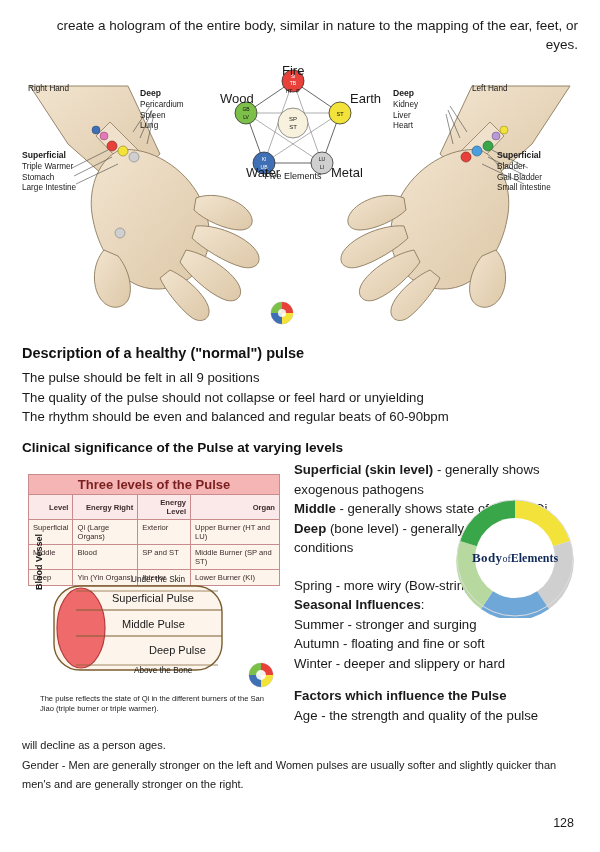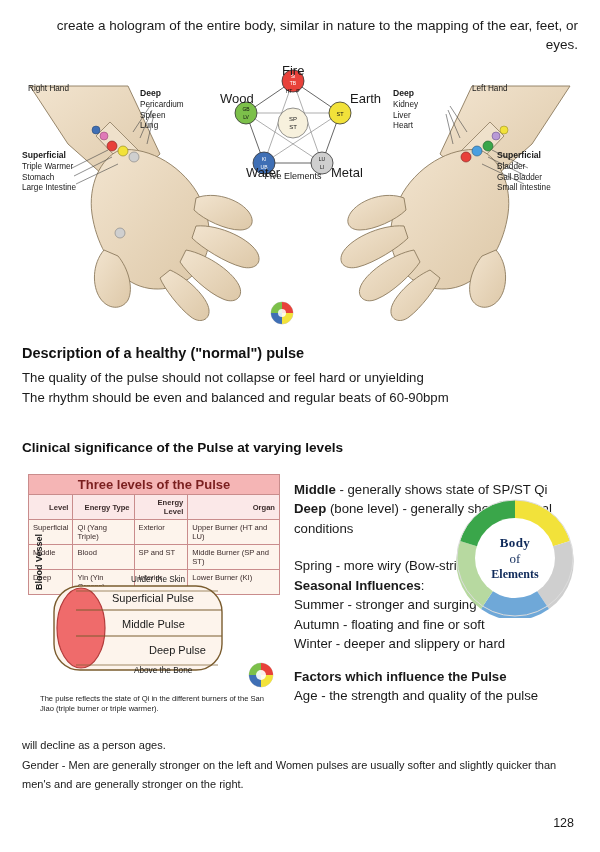--- a/index.html
+++ b/index.html
@@ -166,28 +166,28 @@
     left: 455px;
     top: 498px;
     width: 120px;
     height: 120px;
   }
   .boe-text {
     position: absolute;
     left: 0; top: 0;
     width: 120px; height: 120px;
     display: flex;
-    flex-direction: column;
+    flex-direction: row;
     align-items: center;
     justify-content: center;
     font-family: "Liberation Serif", serif;
     color: #0f2a5a;
   }
   .boe-text .l1 { font-size: 13px; font-weight: bold; letter-spacing: .4px;}
-  .boe-text .l2 { font-size: 13px; }
+  .boe-text .l2 { font-size: 10px; }
   .boe-text .l3 { font-size: 12px; font-weight: bold; }
 
   
   .vessel {
     position: absolute;
     left: 36px;
     top: 578px;
     width: 215px;
     height: 100px;
   }
@@ -374,41 +374,42 @@
       <div class="fe-label" style="left:2px; top:28px;">Wood</div>
       <div class="fe-label" style="left:132px; top:28px;">Earth</div>
       <div class="fe-label" style="left:28px; top:102px;">Water</div>
       <div class="fe-label" style="left:113px; top:102px;">Metal</div>
     </div>
     <div class="fe-caption">Five Elements</div>
   </div>
 
   <div class="h-desc">Description of a healthy ("normal") pulse</div>
   <div class="desc-lines">
+    <div>The pulse should be felt in all 9 positions</div>
     <div>The quality of the pulse should not collapse or feel hard or unyielding</div>
     <div>The rhythm should be even and balanced and regular beats of 60-90bpm</div>
   </div>
 
   <div class="h-clin">Clinical significance of the Pulse at varying levels</div>
 
   <div class="tbl-wrap">
     <table class="levels">
       <caption>Three levels of the Pulse</caption>
       <thead>
         <tr>
           <th>Level</th>
-          <th>Energy Type</th>
+          <th>Energy Right</th>
           <th>Energy Level</th>
           <th>Organ</th>
         </tr>
       </thead>
       <tbody>
         <tr>
           <td>Superficial</td>
-          <td>Qi (Yang Triple)</td>
+          <td>Qi (Large Organs)</td>
           <td>Exterior</td>
           <td>Upper Burner (HT and LU)</td>
         </tr>
         <tr>
           <td>Middle</td>
           <td>Blood</td>
           <td>SP and ST</td>
           <td>Middle Burner (SP and ST)</td>
         </tr>
         <tr>
@@ -416,21 +417,21 @@
           <td>Yin (Yin Organs)</td>
           <td>Interior</td>
           <td>Lower Burner (KI)</td>
         </tr>
       </tbody>
     </table>
   </div>
 
   <div class="rcol">
     <div class="blk">
-      <br>
+      <span><b>Superficial (skin level)</b><span> - generally shows exogenous pathogens</span></span><br>
       <span><b>Middle</b><span> - generally shows state of SP/ST Qi</span></span><br>
       <span><b>Deep</b><span> (bone level) - generally shows internal conditions</span></span>
     </div>
     <div class="blk" style="margin-top:18px;">
       <div>Spring - more wiry (Bow-string)</div>
       <div><b>Seasonal Influences</b><span>:</span></div>
       <div>Summer - stronger and surging</div>
       <div>Autumn - floating and fine or soft</div>
       <div>Winter - deeper and slippery or hard</div>
     </div>

